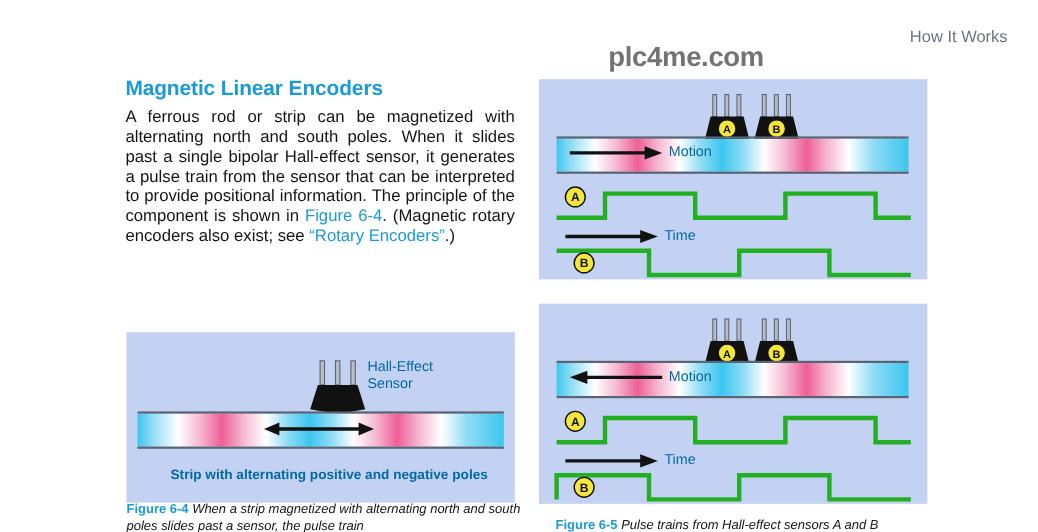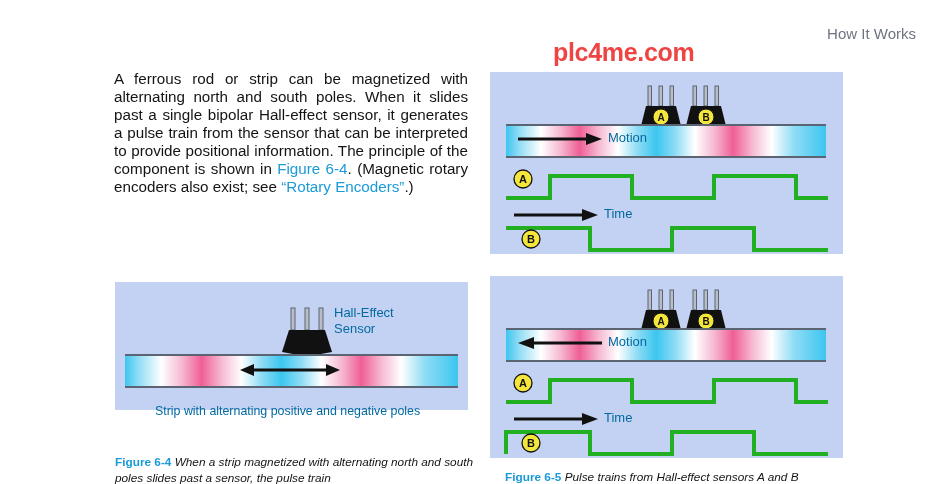--- a/index.html
+++ b/index.html
@@ -15,41 +15,41 @@
     position:absolute;left:114px;top:25px;
     font-size:13.5px;color:#8a8f99;letter-spacing:.1px;
     white-space:nowrap;
   }
   .howitworks{
     position:absolute;right:28px;top:25px;
     font-size:15px;color:#6d7480;white-space:nowrap;
   }
   .watermark{
     position:absolute;left:553px;top:38px;
-    font-size:25px;font-weight:bold;color:#ef4444;
+    font-size:25px;font-weight:bold;color:#737373;
     letter-spacing:-.3px;white-space:nowrap;z-index:20;
   }
 
   
   .col-left{position:absolute;left:114px;top:70px;width:354px;}
   .heading{
     font-size:19px;font-weight:bold;color:#1a9ad7;
     margin:0 0 6px 0;letter-spacing:-.1px;
   }
   .body-text{
     font-size:15.2px;line-height:18px;color:#141414;
     text-align:justify;margin:0;
   }
   .lnk{color:#1a9ad7;}
 
   
   .panel{
     position:absolute;background:#c3d2f2;
   }
-  #fig64-panel{left:115px;top:282px;width:353px;height:128px;text-align:center;}
+  #fig64-panel{left:115px;top:302px;width:353px;height:155px;text-align:center;}
   #fig65-panel-a{left:490px;top:72px;width:353px;height:182px;}
   #fig65-panel-b{left:490px;top:276px;width:353px;height:182px;}
 
   .cap{
     position:absolute;font-size:11.8px;line-height:15.5px;
     color:#141414;font-style:italic;
   }
   .cap b{color:#1a9ad7;font-style:normal;font-weight:bold;}
   #cap64{left:115px;top:455px;width:360px;}
   #cap65{left:490px;top:470px;width:370px;margin-left:15px;}
@@ -78,20 +78,21 @@
 <body>
 
 <div class="page">
 
 
   <div class="howitworks">How It Works</div>
 
   <div class="watermark">plc4me.com</div>
 
   <div class="col-left">
+    <h1 class="heading">Magnetic Linear Encoders</h1>
     <p class="body-text">
       <span>A ferrous rod or strip can be magnetized with alternating north and south poles. When it slides past a single bipolar Hall-effect sensor, it generates a pulse train from the sensor that can be interpreted to provide positional information. The principle of the component is shown in </span><a class="lnk">Figure 6-4</a><span>. (Magnetic rotary encoders also exist; see </span><a class="lnk">“Rotary Encoders”</a><span>.)</span>
     </p>
   </div>
 
   <div class="panel" id="fig64-panel">
 
     <div class="lbl" style="left:219px;top:23px;">Hall-Effect</div>
     <div class="lbl" style="left:219px;top:39px;">Sensor</div>
 
@@ -103,21 +104,21 @@
     </svg>
 
     <div class="strip" style="left:10px;top:72px;width:333px;height:30px;"></div>
 
     <svg style="position:absolute;left:125px;top:80px;" width="100" height="16">
       <line x1="10" y1="8" x2="90" y2="8" stroke="#111" stroke-width="3"></line>
       <path d="M0 8 L14 2 L14 14 Z" fill="#111"></path>
       <path d="M100 8 L86 2 L86 14 Z" fill="#111"></path>
     </svg>
 
-    <div class="lbl lbl-sm" style="left:40px;top:122px;">Strip with alternating positive and negative poles</div>
+    <div class="lbl lbl-sm" style="left:40px;top:122px;font-weight:bold;">Strip with alternating positive and negative poles</div>
   </div>
 
   <div class="cap" id="cap64">
     <b>Figure 6-4</b>
     <span>When a strip magnetized with alternating north and south poles slides past a sensor, the pulse train</span>
   </div>
 
   <div class="panel" id="fig65-panel-a">
 
     <svg style="position:absolute;left:150px;top:14px;" width="110" height="54">

